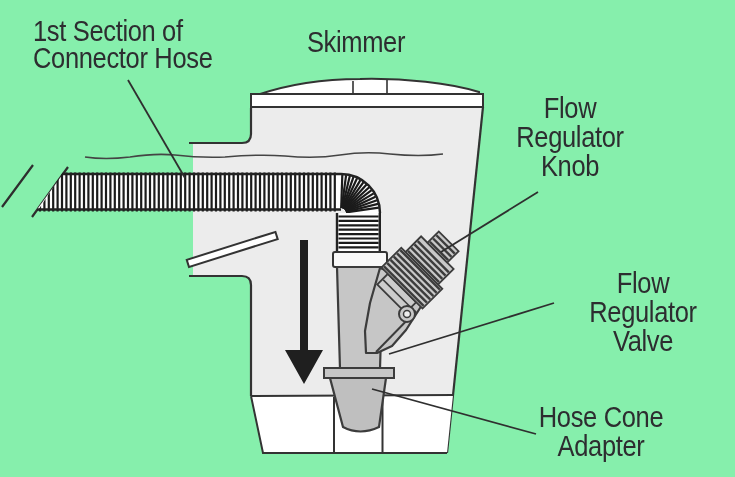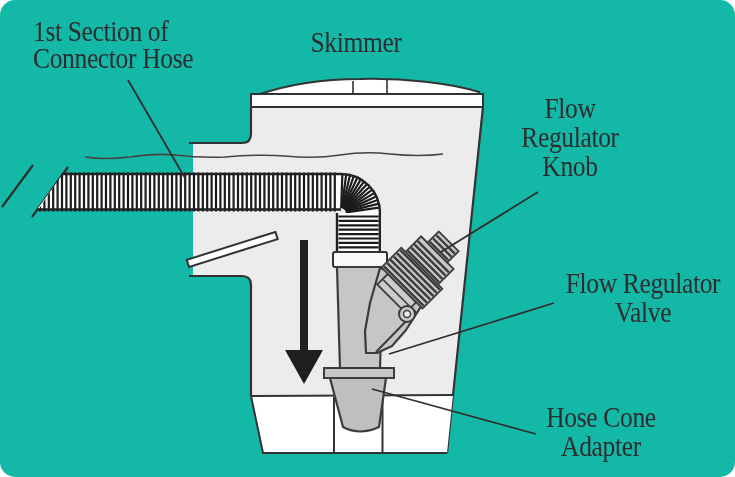--- a/index.html
+++ b/index.html
@@ -1,19 +1,18 @@
 <!DOCTYPE html>
 <html><head>
 <meta charset="utf-8">
 <style>
   html,body{margin:0;padding:0;background:#fff;}
   #stage{
-    position:relative;width:735px;height:477px;background:#14b8a6;overflow:hidden;
-    font-family:Liberation Serif, serif;
-    border-radius:15px;
+    position:relative;width:735px;height:477px;background:#86efac;overflow:hidden;
+    font-family:Liberation Sans, sans-serif;
   }
   #diagram{position:absolute;left:0;top:0;}
   .lbl{
     position:absolute;color:#2d2d30;font-size:29px;line-height:27px;
     font-weight:400;white-space:pre-line;letter-spacing:-0.4px;
     transform:scaleX(0.88);
   }
   .lbl.center{text-align:center;transform-origin:center top;}
   .lbl.left{text-align:left;transform-origin:left top;}
   .lbl.multi{line-height:29px;}

